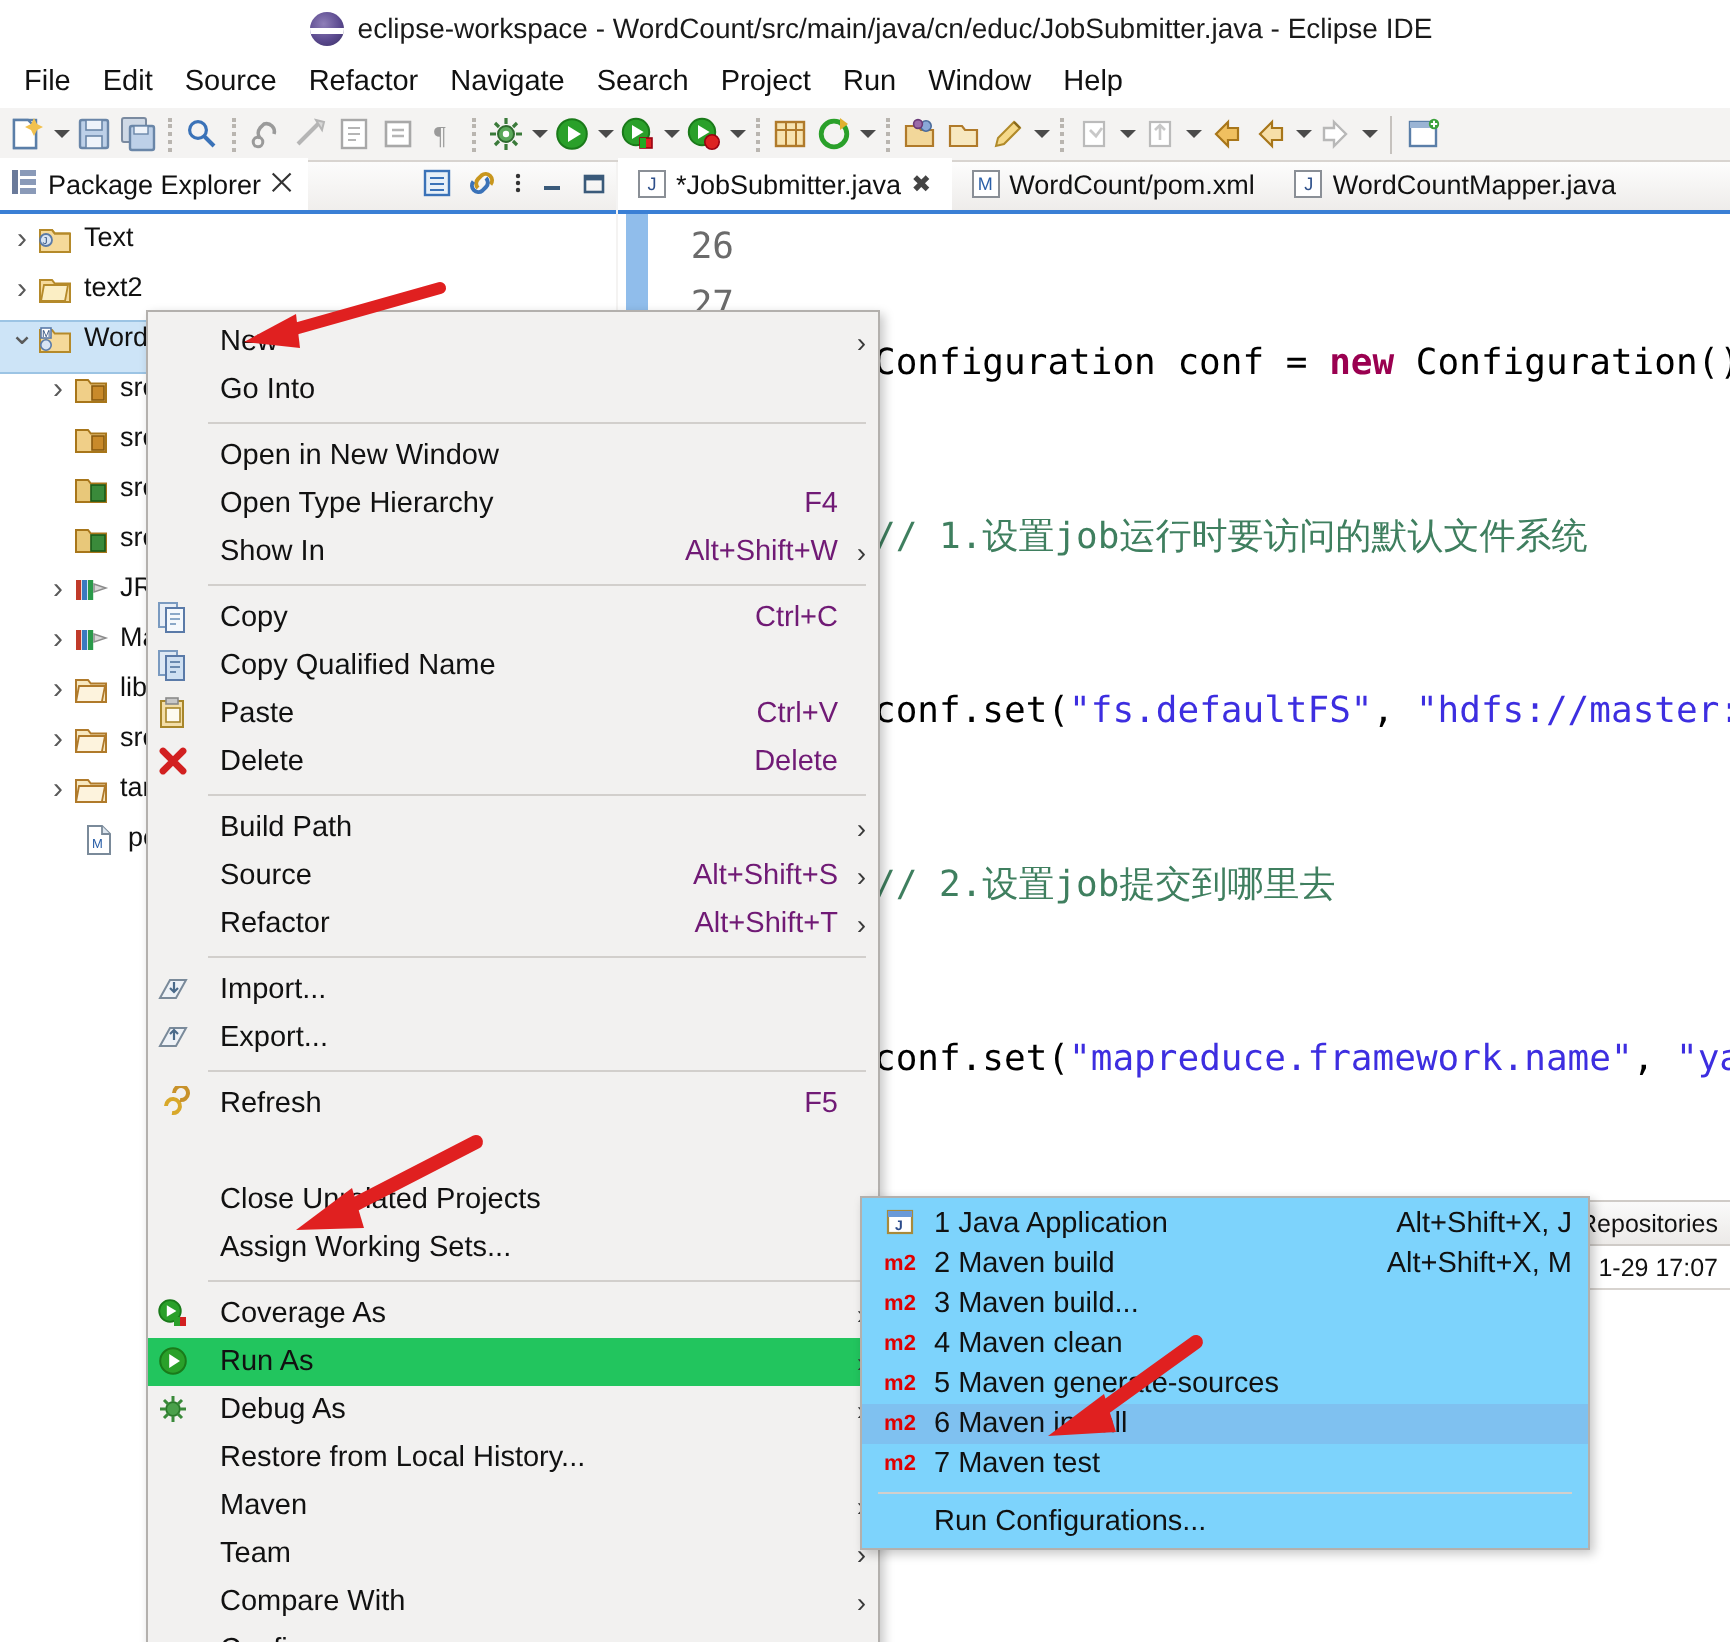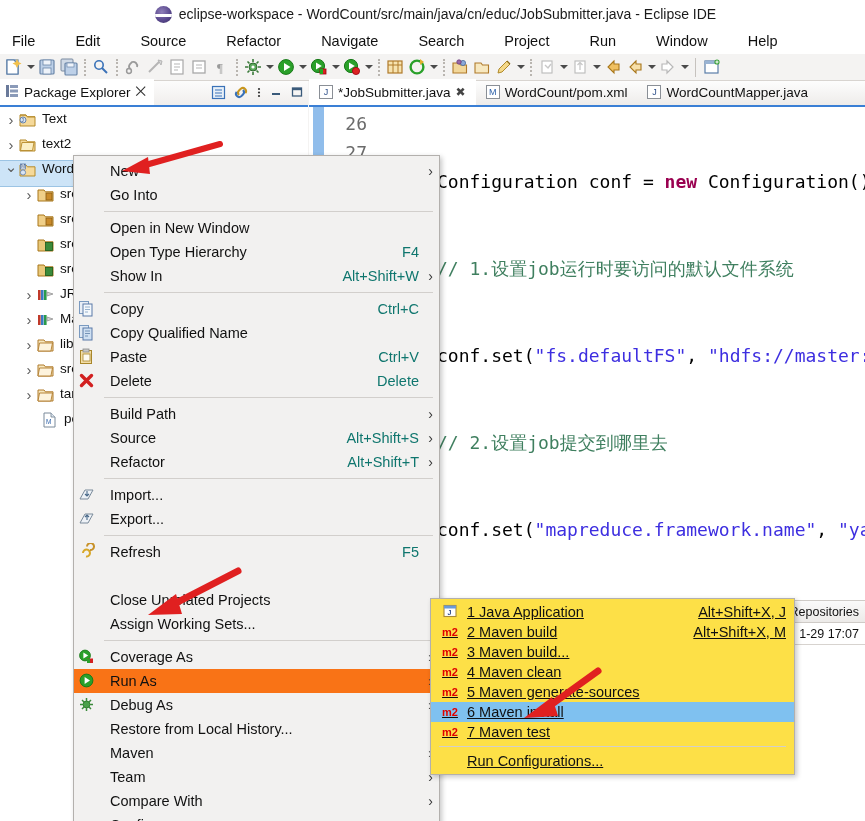--- a/index.html
+++ b/index.html
@@ -35,21 +35,21 @@
     width: 100%; height: 3px; background: #ffffff;
   }
   #title-text { white-space: nowrap; }
 
   
   #menubar {
     position: absolute; left: 0; top: 28px; width: 865px; height: 26px;
     background: #ffffff;
     display: flex; align-items: center;
     padding-left: 4px;
-    font-size: 14.5px; color: #111; gap: 24px;
+    font-size: 14.5px; color: #111;
   }
   .menu-item { padding: 2px 8px; cursor: default; white-space: nowrap; }
 
   
   #toolbar {
     position: absolute; left: 0; top: 54px; width: 865px; height: 27px;
     background: #f4f3f2;
     border-bottom: 1px solid #d8d4d0;
     display: flex; align-items: center;
     padding-left: 3px;
@@ -191,38 +191,37 @@
     border: 1px solid #b3b0ad;
     box-shadow: 2px 2px 5px rgba(0,0,0,.22);
     padding: 3px 0;
     font-size: 14.5px; color: #111;
     z-index: 40;
   }
   .cm-row {
     display: flex; align-items: center; height: 24px;
     padding: 0 6px 0 4px; white-space: nowrap;
   }
-  .cm-row.sel { background: #f97316; }
+  .cm-row.sel { background: #22c55e; }
   .cm-ico { width: 24px; height: 18px; flex: none; position: relative; }
   .cm-label { flex: 1 1 auto; padding-left: 8px; }
-  .cm-accel { color: #0f766e; padding-left: 14px; }
+  .cm-accel { color: #701a75; padding-left: 14px; }
   .cm-sub { width: 14px; text-align: right; color: #3a3a3a; font-size: 14px; }
   .cm-sub::after { content: "\203A"; }
   .cm-sep { height: 1px; background: #d2cfcc; margin: 4px 6px 4px 30px; }
 
   
   #submenu {
     position: absolute; left: 430px; top: 598px; width: 365px;
-    background: #fde047;
+    background: #7dd3fc;
     border: 1px solid #b3b0ad;
     box-shadow: 2px 2px 5px rgba(0,0,0,.22);
     padding: 3px 0;
     font-size: 14.5px; color: #111;
     z-index: 50;
-    text-decoration: underline;
   }
   .sm-row {
     display: flex; align-items: center; height: 20px;
     padding: 0 8px 0 6px; white-space: nowrap;
   }
   .sm-row.sel { background: #7fc1f0; }
   .sm-ico {
     width: 26px; flex: none; font-size: 11px; font-weight: bold; color: #e00000;
     font-family: "Liberation Sans", sans-serif; text-align: center;
   }

